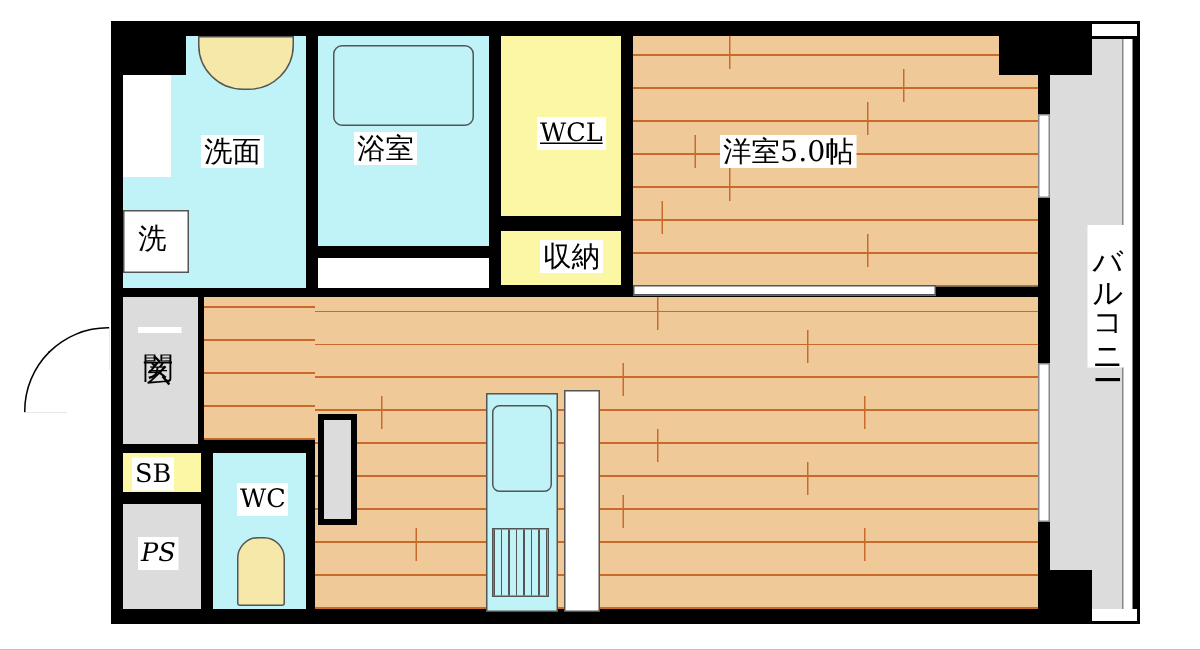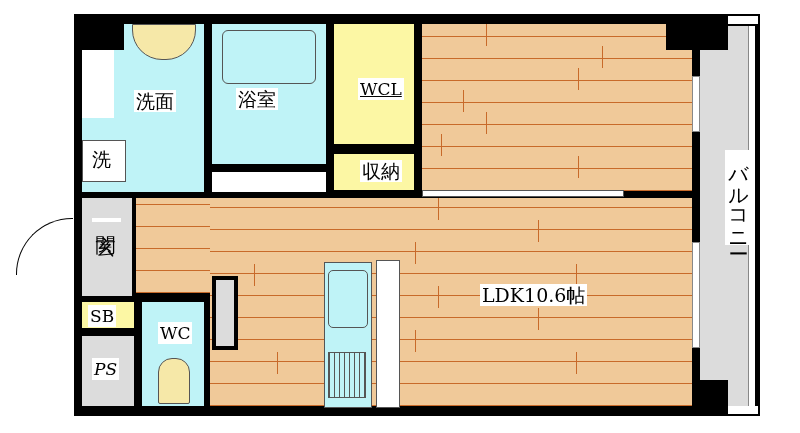--- a/index.html
+++ b/index.html
@@ -86,21 +86,21 @@
   <div class="abs" style="left:16px;top:218px;width:56px;height:56px;border-top:1px solid #000;border-left:1px solid #000;border-radius:56px 0 0 0;"></div>
 
   <div class="abs blue" style="left:324px;top:262px;width:46px;height:144px;border:1px solid #555;"></div>
   <div class="abs" style="left:328px;top:270px;width:38px;height:56px;border:1px solid #555;border-radius:5px;"></div>
   <div class="abs" style="left:328px;top:352px;width:36px;height:44px;border:1px solid #555;background:repeating-linear-gradient(90deg,#555 0 1px,transparent 1px 5px);"></div>
   <div class="abs white" style="left:376px;top:260px;width:22px;height:146px;border:1px solid #555;"></div>
 
   <div class="label" style="left:134px;top:90px;">洗面</div>
   <div class="label" style="left:236px;top:88px;">浴室</div>
   <div class="label sm" style="left:358px;top:78px;text-decoration:underline;">WCL</div>
+  <div class="label" style="left:480px;top:90px;">洋室5.0帖</div>
   <div class="label" style="left:360px;top:160px;">収納</div>
   <div class="label" style="left:90px;top:148px;">洗</div>
   <div class="vlabel" style="left:92px;top:218px;">玄関</div>
   <div class="label sm" style="left:88px;top:305px;">SB</div>
   <div class="label sm" style="left:92px;top:358px;font-style:italic;">PS</div>
   <div class="label sm" style="left:158px;top:322px;">WC</div>
-  <div class="label" style="left:480px;top:284px;">LDK10.6帖</div>
   <div class="vlabel" style="left:725px;top:150px;">バルコニー</div>
 </div>
 
 </body></html>

